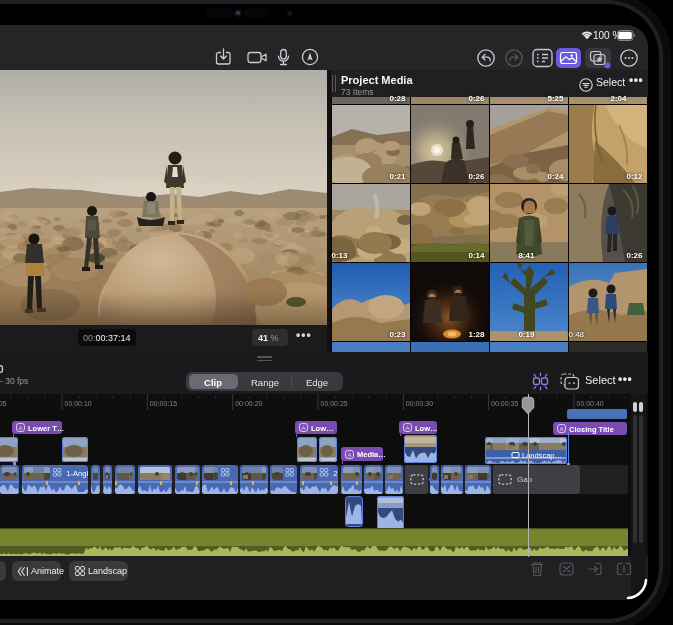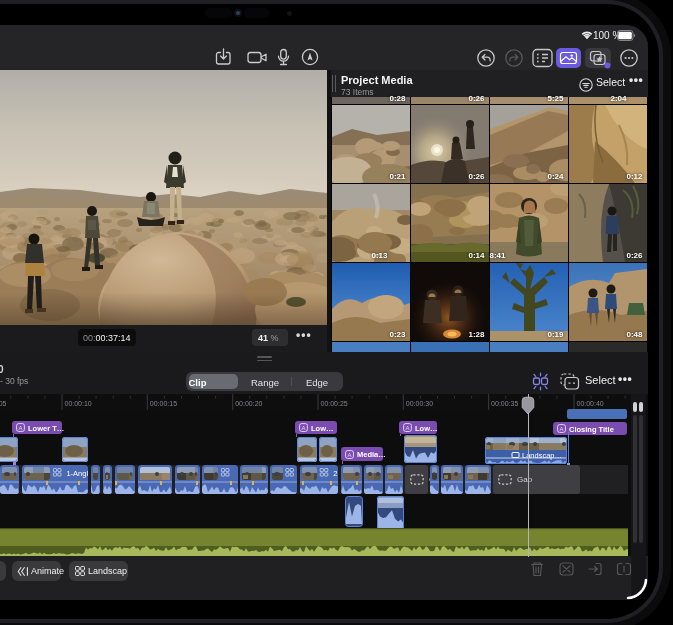--- a/index.html
+++ b/index.html
@@ -498,21 +498,21 @@
         <ellipse cx="38" cy="67" rx="13" ry="8" fill="#c6ac82"></ellipse>
         <ellipse cx="69" cy="62" rx="14" ry="8" fill="#c6ac82"></ellipse>
         <ellipse cx="54" cy="58" rx="15" ry="8" fill="#7c6442"></ellipse>
         <ellipse cx="42" cy="47" rx="8" ry="5" fill="#c6ac82"></ellipse>
         <ellipse cx="36" cy="61" rx="11" ry="6" fill="#7c6442"></ellipse>
         <ellipse cx="43" cy="59" rx="17" ry="11" fill="#94784f"></ellipse>
         <ellipse cx="6" cy="63" rx="17" ry="10" fill="#7c6442"></ellipse>
         <ellipse cx="73" cy="36" rx="8" ry="5" fill="#7c6442"></ellipse>
         <path d="M42 10 Q48 22 44 34" stroke="#c5bfb2" stroke-width="4" fill="none" opacity="0.7"></path>
       </svg>
-      <div class="txt" style="left:331.5px;top:225.5px;width:56px;text-align:right;font-size:8px;font-weight:bold;color:#fff;text-shadow:0 0 3px rgba(0,0,0,0.9)">0:13</div>
+      <div class="txt" style="left:331.5px;top:225.5px;width:56px;font-size:8px;font-weight:bold;color:#fff;text-shadow:0 0 3px rgba(0,0,0,0.9)">0:13</div>
       <svg class="abs" style="left:410.5px;top:158.5px" width="78" height="78" viewBox="0 0 78 78">
         <rect width="78" height="78" fill="#84704e"></rect>
         <path d="M0 20 Q20 6 44 14 L78 8 L78 50 L0 54 Z" fill="#977c52"></path>
         <ellipse cx="8" cy="50" rx="14" ry="10" fill="#8d7048"></ellipse>
         <ellipse cx="57" cy="31" rx="7" ry="4" fill="#8d7048"></ellipse>
         <ellipse cx="53" cy="36" rx="15" ry="8" fill="#b0945e"></ellipse>
         <ellipse cx="68" cy="33" rx="16" ry="9" fill="#c0a478"></ellipse>
         <ellipse cx="49" cy="25" rx="13" ry="8" fill="#b0945e"></ellipse>
         <ellipse cx="1" cy="21" rx="13" ry="7" fill="#8d7048"></ellipse>
         <ellipse cx="16" cy="63" rx="11" ry="8" fill="#8d7048"></ellipse>
@@ -535,21 +535,21 @@
         <ellipse cx="66" cy="22" rx="12" ry="8" fill="#9a7c52"></ellipse>
         <ellipse cx="44" cy="37" rx="14" ry="8" fill="#bd9f74"></ellipse>
         <ellipse cx="38" cy="38" rx="6" ry="3" fill="#bd9f74"></ellipse>
         <rect y="58" width="78" height="20" fill="#8a7a5c"></rect>
         <circle cx="39" cy="22" r="8" fill="#2a231c"></circle>
         <path d="M34 22 a5.5 5.5 0 0 1 11 0 l0.5 7 -12 0 Z" fill="#a5764c"></path>
         <path d="M29 34 Q39 29 49 34 L52 70 Q39 75 26 70 Z" fill="#414a2b"></path>
         <path d="M29 36 L26 58 L31 60 Z M49 36 L52 58 L47 60 Z" fill="#394126"></path>
         <path d="M34 36 L44 36 L43 62 L35 62 Z" fill="#525b3a"></path>
       </svg>
-      <div class="txt" style="left:489.5px;top:225.5px;width:74px;text-align:left;font-size:8px;font-weight:bold;color:#fff;text-shadow:0 0 3px rgba(0,0,0,0.9)">8:41</div>
+      <div class="txt" style="left:489.5px;top:225.5px;width:74px;text-align:center;font-size:8px;font-weight:bold;color:#fff;text-shadow:0 0 3px rgba(0,0,0,0.9)">8:41</div>
       <svg class="abs" style="left:568.5px;top:158.5px" width="78" height="78" viewBox="0 0 78 78">
         <rect width="78" height="78" fill="#55514a"></rect>
         <path d="M0 0 L40 0 Q28 30 34 78 L0 78 Z" fill="#8d7c5e"></path>
         <path d="M40 0 L78 0 L78 78 L56 78 Q48 30 40 0 Z" fill="#3c3a32"></path>
         <path d="M54 6 q12 10 9 28 M64 2 q8 14 4 28" stroke="#565c3c" stroke-width="2" fill="none"></path>
         <path d="M10 10 q8 8 6 24" stroke="#6a6048" stroke-width="2" fill="none"></path>
         <circle cx="43" cy="27" r="4.5" fill="#1a1714"></circle>
         <path d="M37.5 32 L48.5 32 L50 50 L36.5 50 Z" fill="#2c3e60"></path>
         <path d="M39 50 L43 50 L42 68 L38 68 Z" fill="#262420"></path>
         <path d="M44 50 L48 50 L48 67 L44 67 Z" fill="#262420"></path>
@@ -588,52 +588,52 @@
         <linearGradient id="bs2" x1="0" y1="0" x2="0" y2="1">
           <stop offset="0" stop-color="#2561b4"></stop>
           <stop offset="1" stop-color="#4c86cc"></stop>
         </linearGradient>
         <rect width="78" height="78" fill="url(#bs2)"></rect>
         <path d="M34 78 L34 32 L20 20 L24 15 L36 26 L36 14 L30 6 L36 8 L40 2 L44 10 L40 26 L54 14 L58 19 L45 32 L45 78 Z" fill="#42471f"></path>
         <path d="M20 20 L12 14 L16 9 Z M54 14 L62 6 L66 11 Z M30 6 L26 0 L33 1 Z" fill="#42471f"></path>
         <path d="M34 44 L24 40 L22 46 L34 50 Z M45 40 L56 36 L58 42 L45 46 Z" fill="#42471f"></path>
         <rect y="68" width="78" height="10" fill="#ad9168"></rect>
       </svg>
-      <div class="txt" style="left:489.5px;top:304.5px;width:74px;text-align:right;font-size:8px;font-weight:bold;color:#fff;text-shadow:0 0 3px rgba(0,0,0,0.9)">0:19</div>
+      <div class="txt" style="left:489.5px;top:304.5px;width:74px;text-align:center;font-size:8px;font-weight:bold;color:#fff;text-shadow:0 0 3px rgba(0,0,0,0.9)">0:19</div>
       <svg class="abs" style="left:568.5px;top:237.5px" width="78" height="78" viewBox="0 0 78 78">
         <linearGradient id="bs3" x1="0" y1="0" x2="0" y2="1">
           <stop offset="0" stop-color="#3a72b8"></stop>
           <stop offset="1" stop-color="#6d9cd2"></stop>
         </linearGradient>
         <rect width="78" height="78" fill="url(#bs3)"></rect>
         <path d="M0 24 Q20 12 40 20 L46 10 L78 6 L78 78 L0 78 Z" fill="#b2956c"></path>
         <path d="M0 52 Q26 42 52 52 L78 48 L78 78 L0 78 Z" fill="#96784e"></path>
         <path d="M60 40 L74 40 L76 52 L58 52 Z" fill="#42603c"></path>
         <circle cx="24" cy="30" r="4.5" fill="#1e1a16"></circle>
         <path d="M19 35 L29 35 L30 50 L18 50 Z" fill="#3a5584"></path>
         <path d="M20 50 L23 50 L22 64 Z M26 50 L29 50 L28 64 Z" fill="#6b5138"></path>
         <circle cx="42" cy="26" r="4.5" fill="#1e1a16"></circle>
         <path d="M37 31 L47 31 L48 46 L36 46 Z" fill="#2e4a78"></path>
         <path d="M38 46 L41 46 L40 60 Z M44 46 L47 46 L46 60 Z" fill="#2a2520"></path>
       </svg>
-      <div class="txt" style="left:568.5px;top:304.5px;width:74px;text-align:right;font-size:8px;font-weight:bold;color:#fff;text-shadow:0 0 3px rgba(0,0,0,0.9)">0:48</div>
+      <div class="txt" style="left:568.5px;top:304.5px;width:74px;text-align:left;font-size:8px;font-weight:normal;color:#fff;text-shadow:0 0 3px rgba(0,0,0,0.9)">0:48</div>
       <div class="abs" style="left:331.5px;top:316.5px;width:78px;height:10.5px;background:#4a7ec2"></div>
       <div class="abs" style="left:410.5px;top:316.5px;width:78px;height:10.5px;background:#3a70b5"></div>
       <div class="abs" style="left:489.5px;top:316.5px;width:78px;height:10.5px;background:#4a7ec2"></div>
       <div class="abs" style="left:568.5px;top:316.5px;width:78px;height:10.5px;background:#2a2a28"></div>
       <div class="abs" style="left:0;top:327px;width:648px;height:42px;background:#1a1a1c"></div>
       <div class="abs" style="left:0;top:369px;width:648px;height:206px;background:#0d0d0e"></div>
       <div class="abs" style="left:0;top:531px;width:648px;height:45px;background:#202022"></div>
       <div class="abs" style="left:257px;top:331px;width:15px;height:1.5px;background:#55555a;border-radius:1px"></div>
       <div class="abs" style="left:257px;top:334.5px;width:15px;height:1.5px;background:#55555a;border-radius:1px"></div>
       <div class="txt" style="left:-2px;top:339px;font-size:10px;color:#d5d5d8;font-weight:bold">0</div>
       <div class="txt" style="left:0px;top:351px;font-size:8.5px;color:#98989d">- 30 fps</div>
       <div class="abs" style="left:186px;top:347px;width:157px;height:19px;background:#3a3a3e;border-radius:6px"></div>
       <div class="abs" style="left:188.5px;top:349px;width:49px;height:15px;background:#6a6a72;border-radius:5px"></div>
-      <div class="txt" style="left:188.5px;top:352px;width:49px;font-size:9.5px;font-weight:bold;color:#fff">Clip</div>
+      <div class="txt" style="left:188.5px;top:352px;width:49px;text-align:center;font-size:9.5px;font-weight:bold;color:#fff">Clip</div>
       <div class="txt" style="left:240px;top:352px;width:50px;text-align:center;font-size:9.5px;color:#e4e4e8">Range</div>
       <div class="txt" style="left:292px;top:352px;width:50px;text-align:center;font-size:9.5px;color:#e4e4e8">Edge</div>
       <div class="abs" style="left:290.5px;top:352px;width:1px;height:9px;background:#525256"></div>
       <svg class="ic" style="left:531px;top:347px" width="19" height="19" viewBox="0 0 19 19">
 <g fill="none" stroke="#8784ee" stroke-width="1.3" stroke-linecap="round">
 <rect x="2.5" y="6" width="6" height="6.5" rx="1.8"></rect>
           <rect x="10.5" y="6" width="6" height="6.5" rx="1.8"></rect>
 <path d="M9.5 1.2 v2.6 M9.5 15.2 v2.6 M3 2.4 l1.7 2 M16 2.4 l-1.7 2 M3 16.6 l1.7-2 M16 16.6 l-1.7-2"></path>
 </g>
       </svg>

